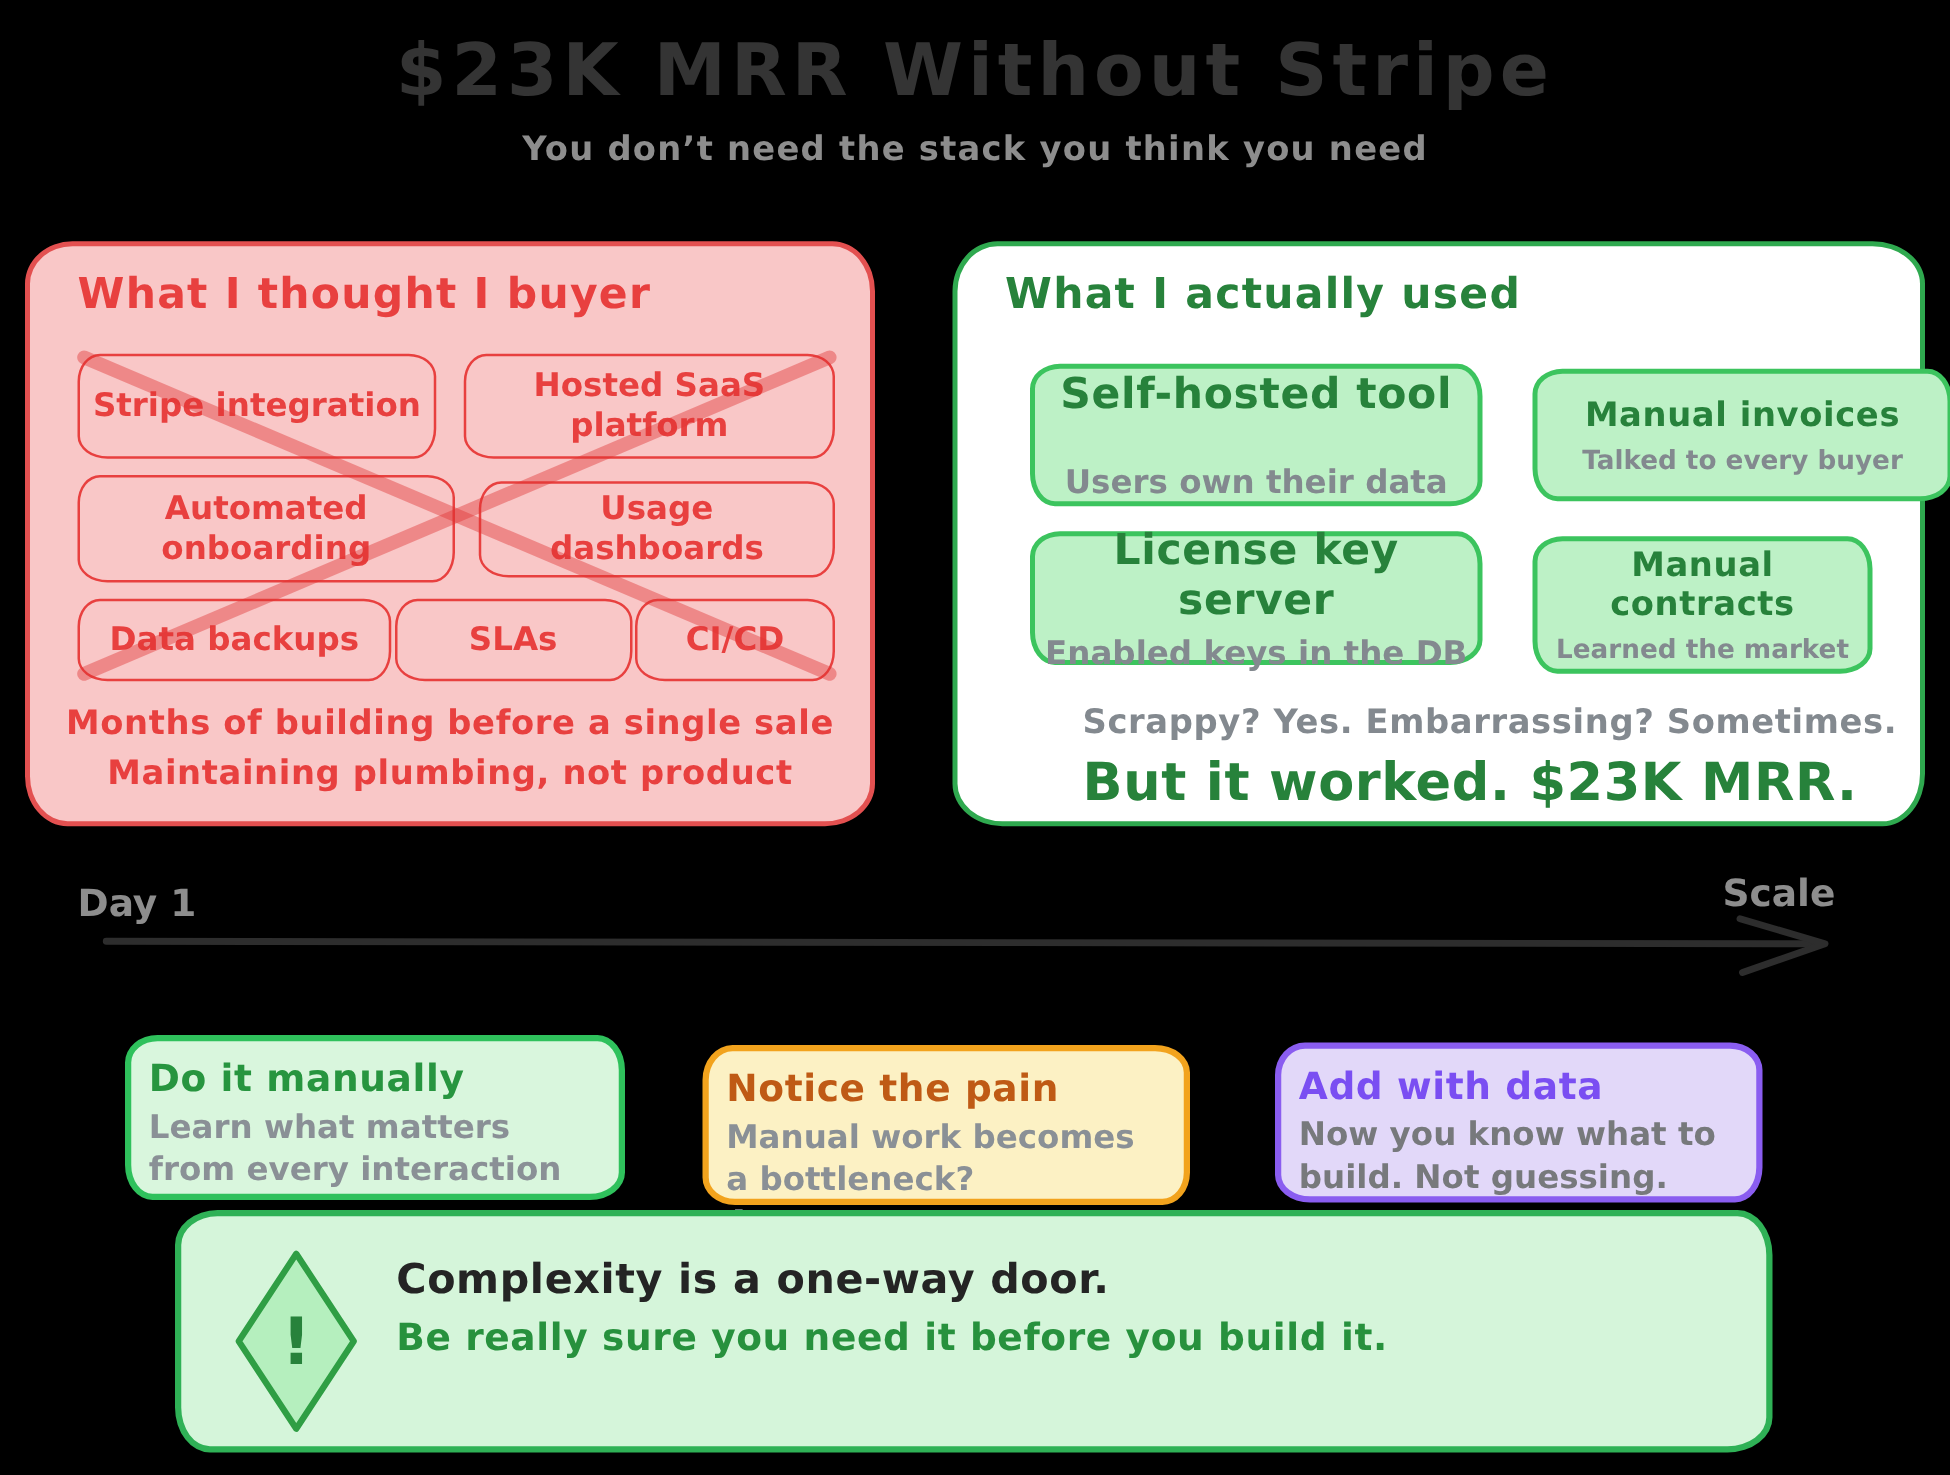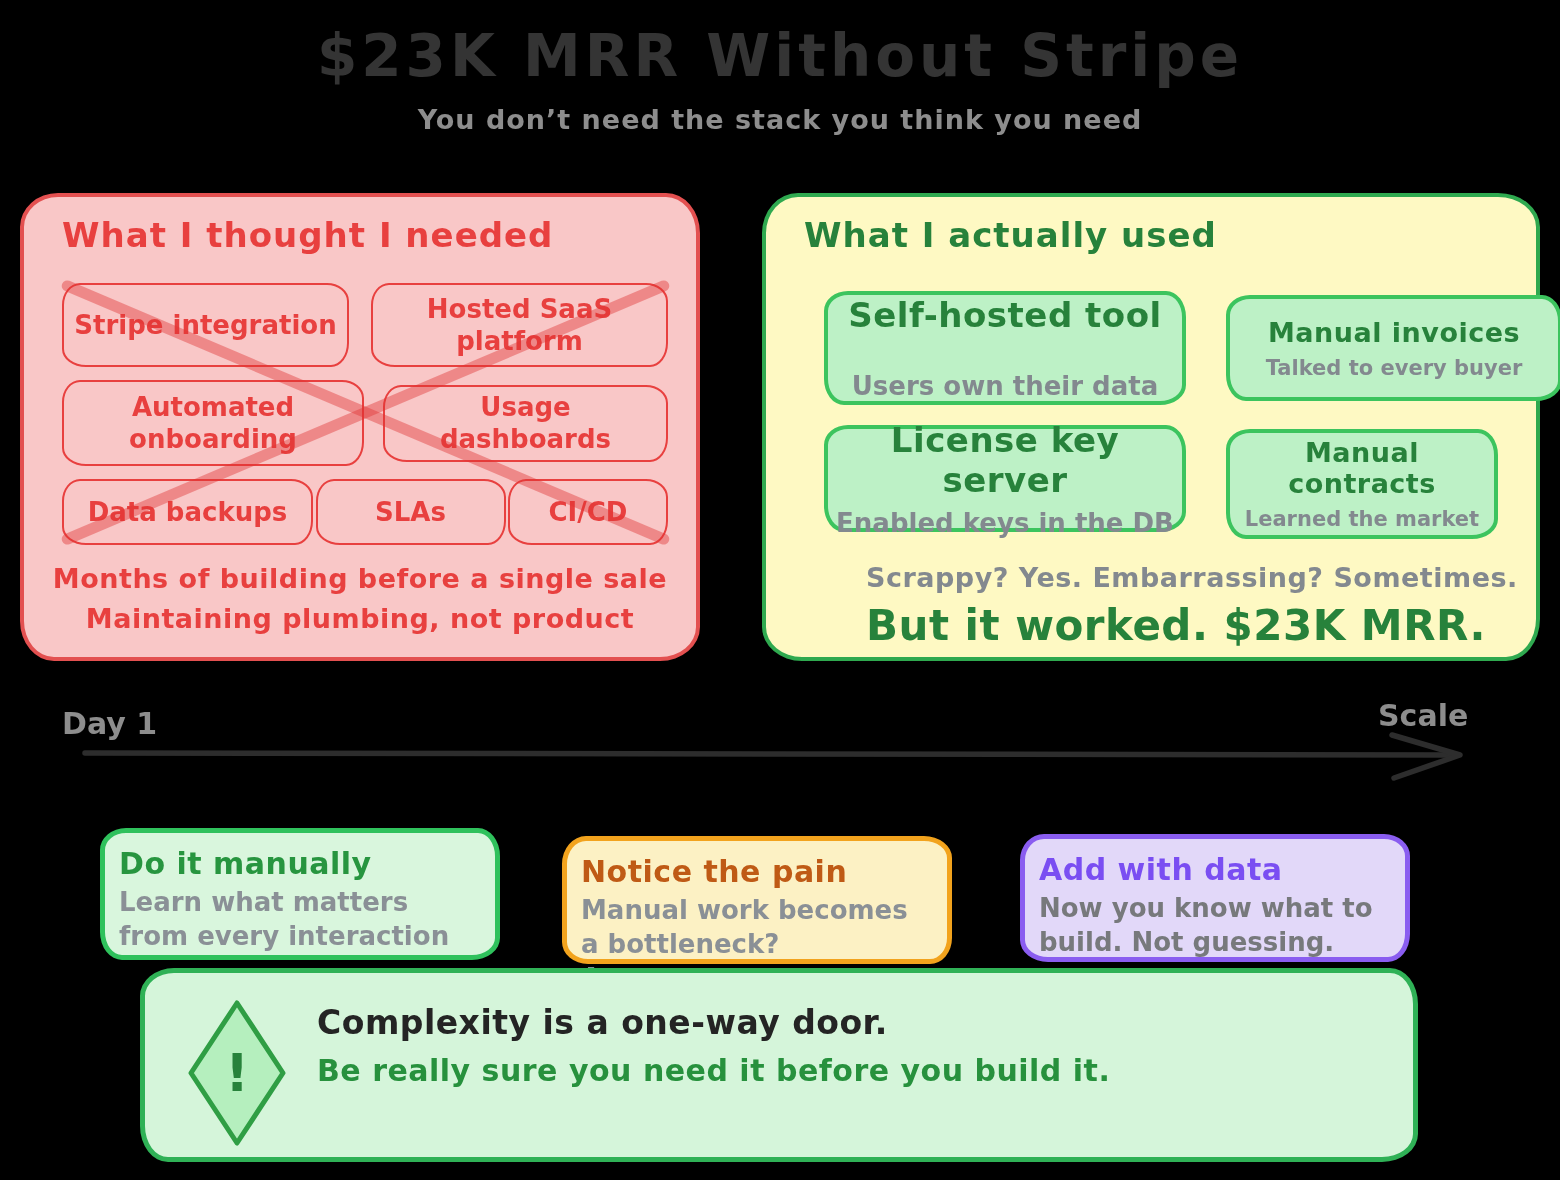--- a/index.html
+++ b/index.html
@@ -18,21 +18,21 @@
   }
   
   .panel { position:absolute; box-sizing:border-box; }
   .panel-red {
     left:20px; top:193px; width:680px; height:468px;
     background:#f9c7c7; border:4px solid #e35050;
     border-radius:38px 34px 40px 34px / 34px 40px 34px 40px;
   }
   .panel-green {
     left:762px; top:193px; width:778px; height:468px;
-    background:#fef9c3; border:4px solid #2fa94f;
+    background:#ffffff; border:4px solid #2fa94f;
     border-radius:36px 42px 34px 40px / 40px 34px 42px 34px;
   }
   .panel-title { position:absolute; left:38px; top:18px; font-size:34px; font-weight:bold; letter-spacing:1px; }
   .panel-red .panel-title { color:#e8403f; }
   .panel-green .panel-title { color:#27823b; }
 
   
   .red-grid {
     position:absolute; left:38px; top:86px; width:606px;
     display:flex; flex-wrap:wrap; justify-content:space-between; align-content:flex-start;
@@ -113,21 +113,21 @@
 </style>
 </head>
 <body>
 
 <div class="canvas">
 
   <div class="title">$23K MRR Without Stripe</div>
   <div class="subtitle">You don’t need the stack you think you need</div>
 
   <div class="panel panel-red">
-    <div class="panel-title">What I thought I needed</div>
+    <div class="panel-title">What I thought I buyer</div>
     <div class="red-grid">
       <div class="red-item ri-0">Stripe integration</div>
       <div class="red-item ri-1">Hosted SaaS
 platform</div>
       <div class="red-item ri-2">Automated
 onboarding</div>
       <div class="red-item ri-3">Usage dashboards</div>
       <div class="red-item ri-4">Data backups</div>
       <div class="red-item ri-5">SLAs</div>
       <div class="red-item ri-6">CI/CD</div>

